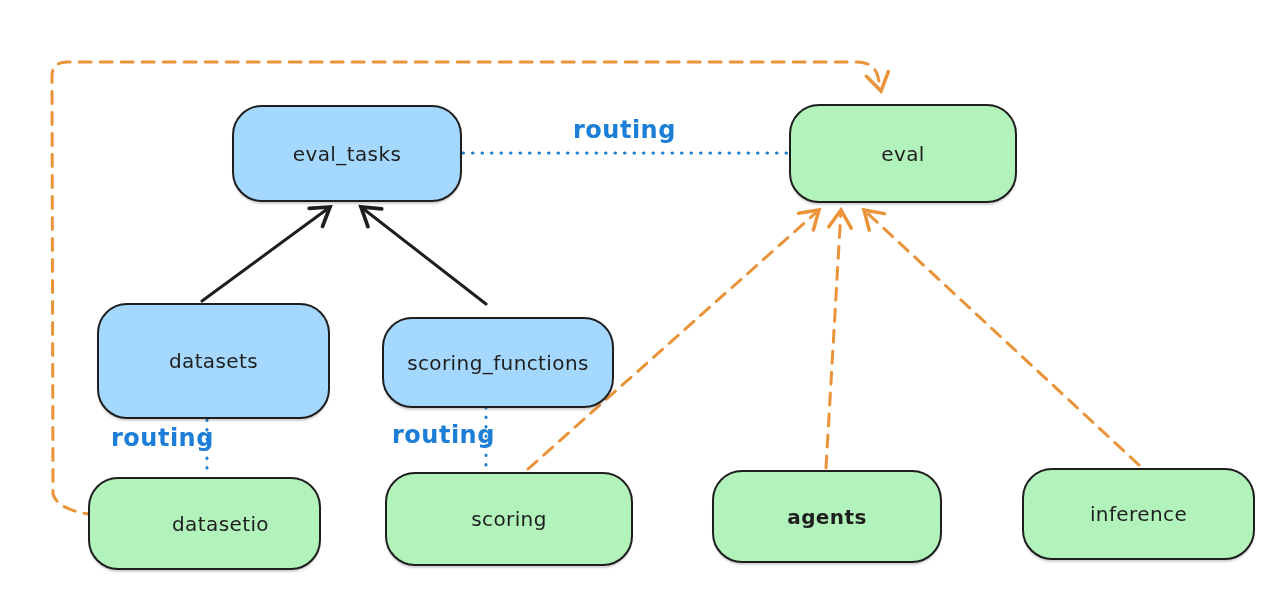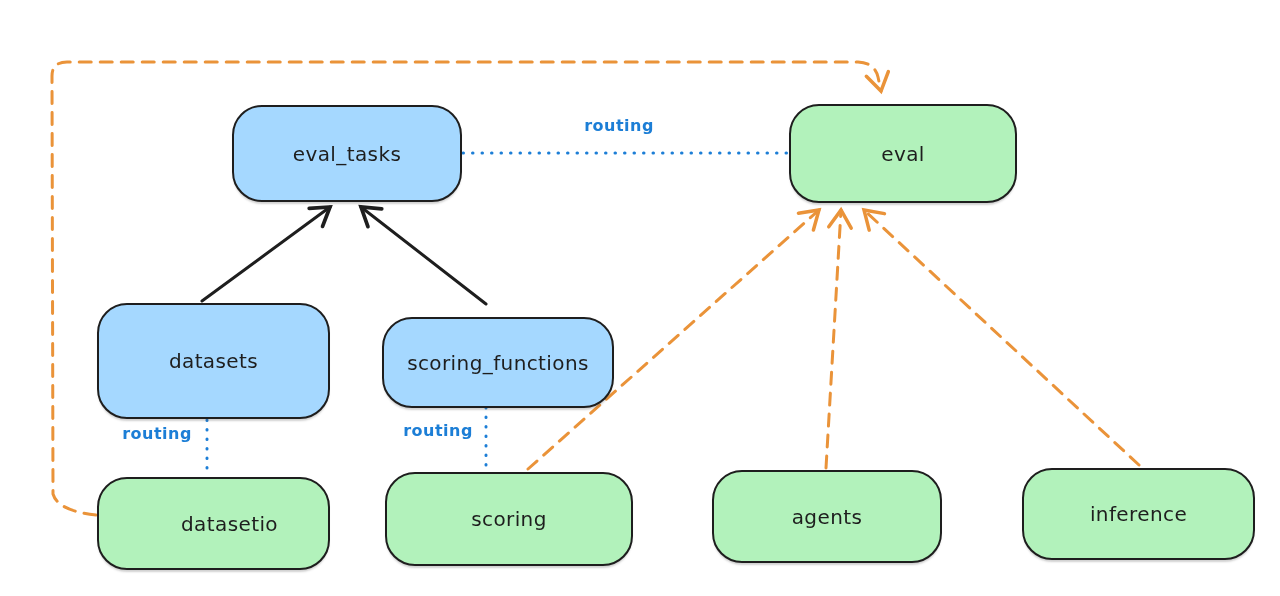--- a/index.html
+++ b/index.html
@@ -28,21 +28,21 @@
     color: #1e1e1e;
     letter-spacing: 0.4px;
     box-shadow: 0 3px 2px -1px rgba(90,90,90,0.28);
   }
   .node-blue  { background: #a5d8ff; }
   .node-green { background: #b2f2bb; }
   .edge-label {
     position: absolute;
     color: #1c7ed6;
     font-weight: bold;
-    font-size: 16px;
+    font-size: 24px;
     letter-spacing: 0.5px;
     text-align: center;
     width: 92px;
   }
 </style>
 </head>
 <body>
 
 <div class="canvas">
 
@@ -78,29 +78,29 @@
   </div>
 
   <div class="node node-blue" style="left:97px; top:303px; width:233px; height:116px;">
     <span>datasets</span>
   </div>
 
   <div class="node node-blue" style="left:382px; top:305px; width:232px; height:91px;margin-top:12px;">
     <span>scoring_functions</span>
   </div>
 
-  <div class="node node-green" style="left:97px; top:477px; width:233px; height:93px;padding-left:32px;">
+  <div class="node node-green" style="left:88px; top:477px; width:233px; height:93px;padding-left:32px;">
     <span>datasetio</span>
   </div>
 
   <div class="node node-green" style="left:385px; top:472px; width:248px; height:94px;">
     <span>scoring</span>
   </div>
 
-  <div class="node node-green" style="left:712px; top:470px; width:230px; height:93px;">
+  <div class="node node-green" style="left:712px; top:470px; width:230px; height:93px;font-weight:bold;">
     <span>agents</span>
   </div>
 
   <div class="node node-green" style="left:1022px; top:468px; width:233px; height:92px;">
     <span>inference</span>
   </div>
 
   <div class="edge-label" style="left:573px; top:116px;">routing</div>
 
   <div class="edge-label" style="left:111px; top:424px;">routing</div>

